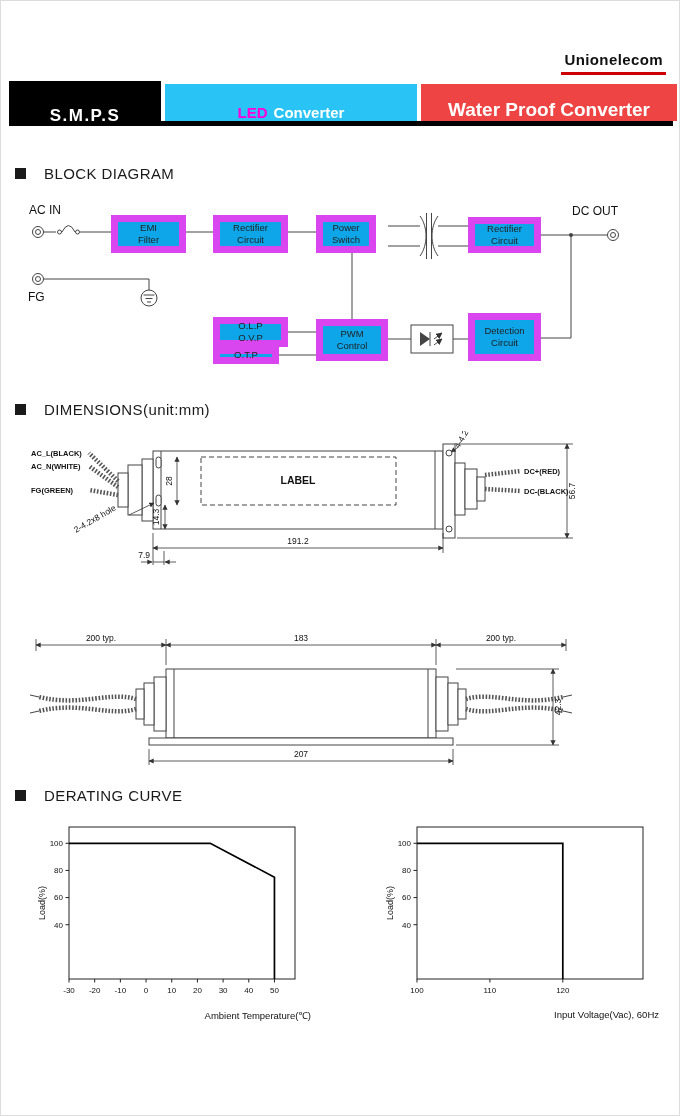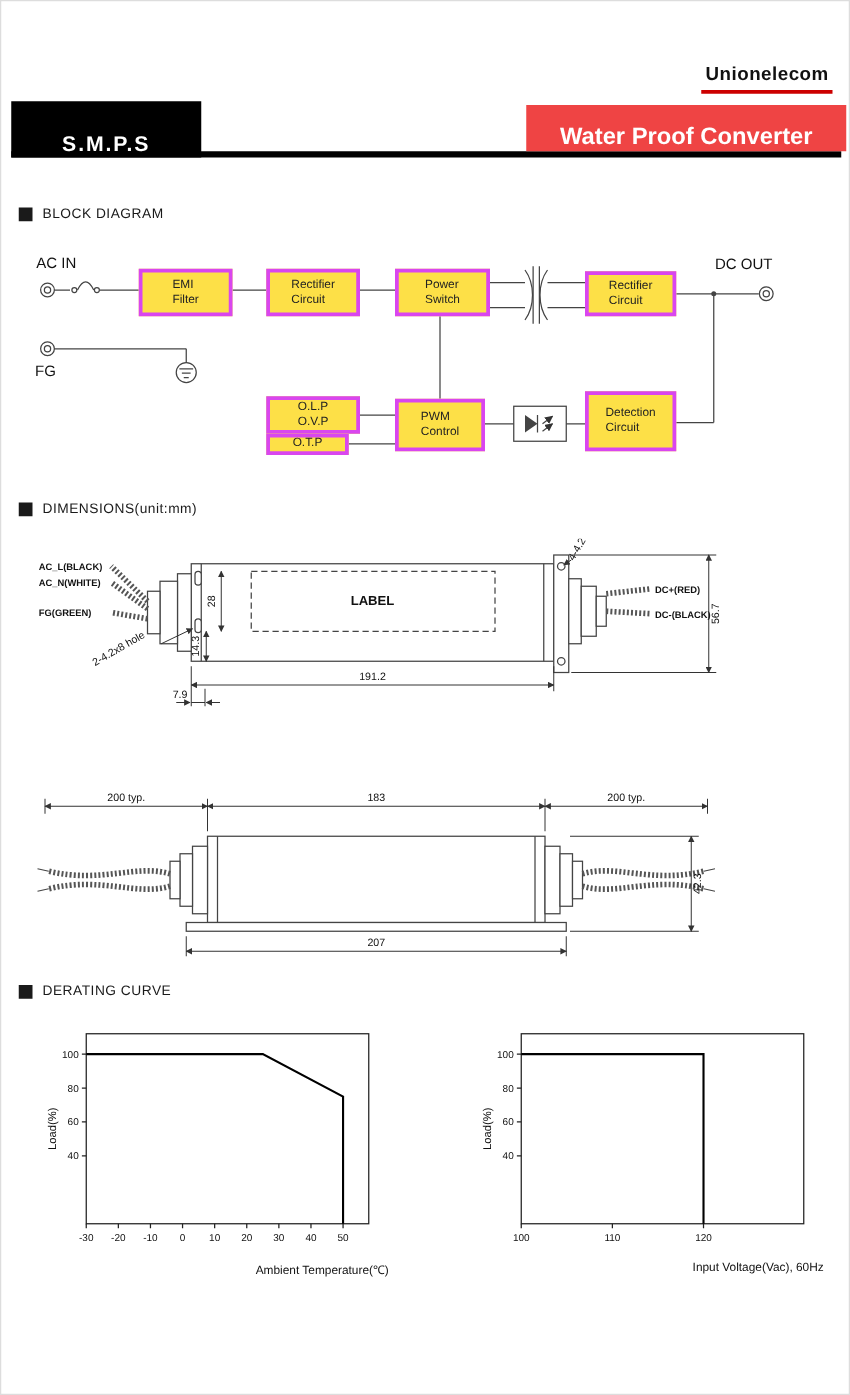--- a/index.html
+++ b/index.html
@@ -11,25 +11,25 @@
          border-bottom:3px solid #cc0000;padding:0 3px 4px 3px}
 
   .header{position:absolute;top:80px;left:8px;width:664px;height:45px}
   .header .strip{position:absolute;left:0;right:0;bottom:0;height:5px;background:#000}
   .seg{position:absolute;display:flex;align-items:flex-end;justify-content:center;font-weight:bold}
   .seg-black{left:0;top:0;width:152px;height:45px;background:#000;color:#fff;font-size:17px;letter-spacing:1.5px}
   .seg-cyan{left:156px;top:3px;width:252px;height:37px;background:#29c4f5;color:#fff;font-size:15px}
   .seg-cyan .led{color:#ff00dc;margin-right:6px}
   .seg-green{left:412px;top:3px;width:256px;height:37px;background:#ef4444;color:#fff;font-size:19px}
 
-  .sec-head{position:absolute;display:flex;align-items:center;gap:8px;font-size:11px;letter-spacing:.4px;color:#1a1a1a}
+  .sec-head{position:absolute;display:flex;align-items:center;gap:18px;font-size:15px;letter-spacing:.4px;color:#1a1a1a}
   .sec-head .sq{width:11px;height:11px;background:#1a1a1a;flex:0 0 auto}
 
-  .box{position:absolute;border:3px solid #d946ef;background:#fde047;display:flex;align-items:center;justify-content:center;
-       text-align:left;font-size:9.5px;line-height:1.3;color:#222;white-space:pre-line}
+  .box{position:absolute;border:7px solid #d946ef;background:#0ea5e9;display:flex;align-items:center;justify-content:center;
+       text-align:center;font-size:9.5px;line-height:1.3;color:#222;white-space:pre-line}
   .lbl{position:absolute;font-size:12px;color:#111}
 
   svg.layer{position:absolute;left:0}
   svg text{font-family:"Liberation Sans",sans-serif;fill:#111}
   .cable{stroke:#555;stroke-width:4.5;stroke-dasharray:1.6 1.7;fill:none}
   .dim{stroke:#333;stroke-width:.8;fill:none}
   .wire{stroke:#444;stroke-width:1;fill:none}
   .part{stroke:#444;stroke-width:1;fill:#fff}
   .tiny{font-size:7.5px;font-weight:bold}
   .dimt{font-size:8.5px}
@@ -40,20 +40,24 @@
 <body>
 
 <div class="page">
 
   <div class="brand">Unionelecom</div>
 
   <div class="header">
     <div class="strip"></div>
     <div class="seg seg-black">
       <span>S.M.P.S</span>
+    </div>
+    <div class="seg seg-cyan">
+      <span class="led">LED</span>
+      <span>Converter</span>
     </div>
     <div class="seg seg-green">
       <span>Water Proof Converter</span>
     </div>
   </div>
 
   <div class="sec-head" style="left:14px;top:164px">
     <span class="sq"></span>
     <span>BLOCK DIAGRAM</span>
   </div>
@@ -114,21 +118,21 @@
   </svg>
 
   <span class="lbl" style="left:28px;top:202px">AC IN</span>
   <span class="lbl" style="left:27px;top:289px">FG</span>
   <span class="lbl" style="left:571px;top:203px">DC OUT</span>
 
   <div class="box" style="left:110px;top:214px;width:75px;height:38px">EMI
 Filter</div>
   <div class="box" style="left:212px;top:214px;width:75px;height:38px">Rectifier
 Circuit</div>
-  <div class="box" style="left:315px;top:214px;width:76px;height:38px">Power
+  <div class="box" style="left:315px;top:214px;width:60px;height:38px">Power
 Switch</div>
   <div class="box" style="left:467px;top:216px;width:73px;height:36px">Rectifier
 Circuit</div>
   <div class="box" style="left:212px;top:316px;width:75px;height:30px">O.L.P
 O.V.P</div>
   <div class="box" style="left:212px;top:346px;width:66px;height:17px">O.T.P</div>
   <div class="box" style="left:315px;top:318px;width:72px;height:42px">PWM
 Control</div>
   <div class="box" style="left:467px;top:312px;width:73px;height:48px">Detection
 Circuit</div>

